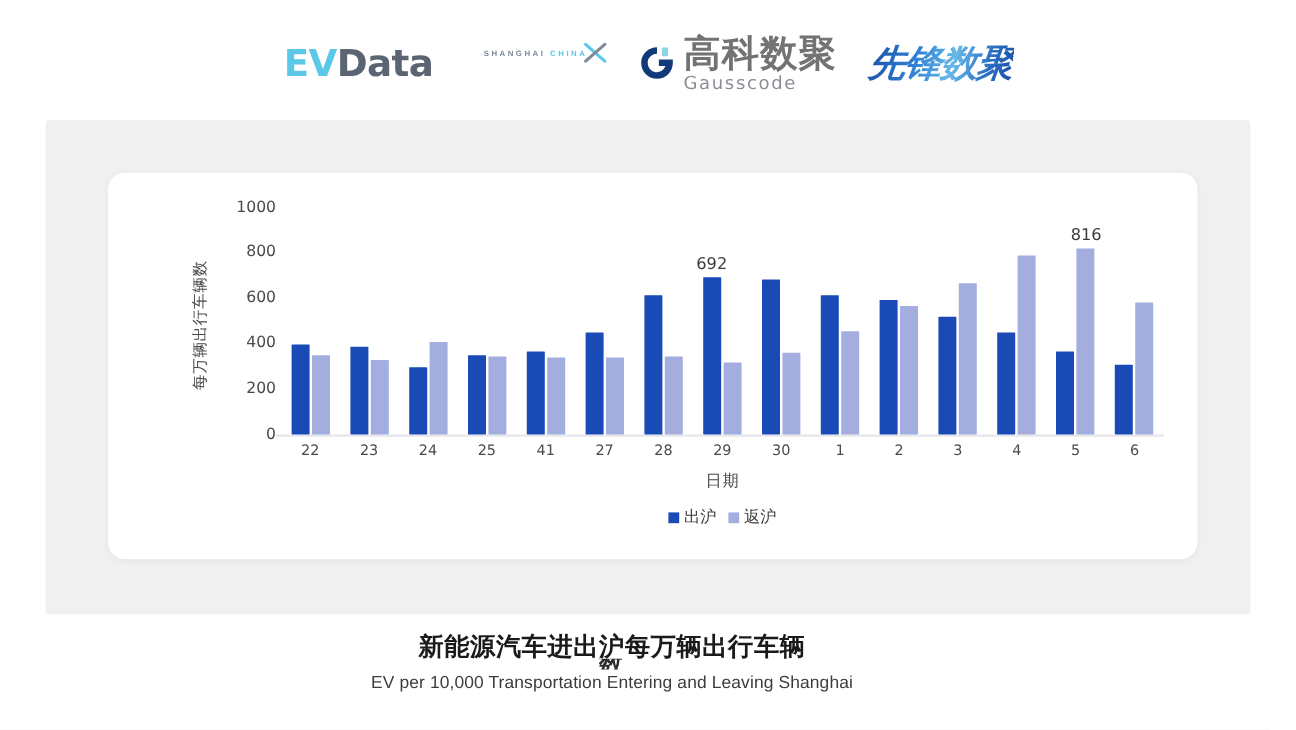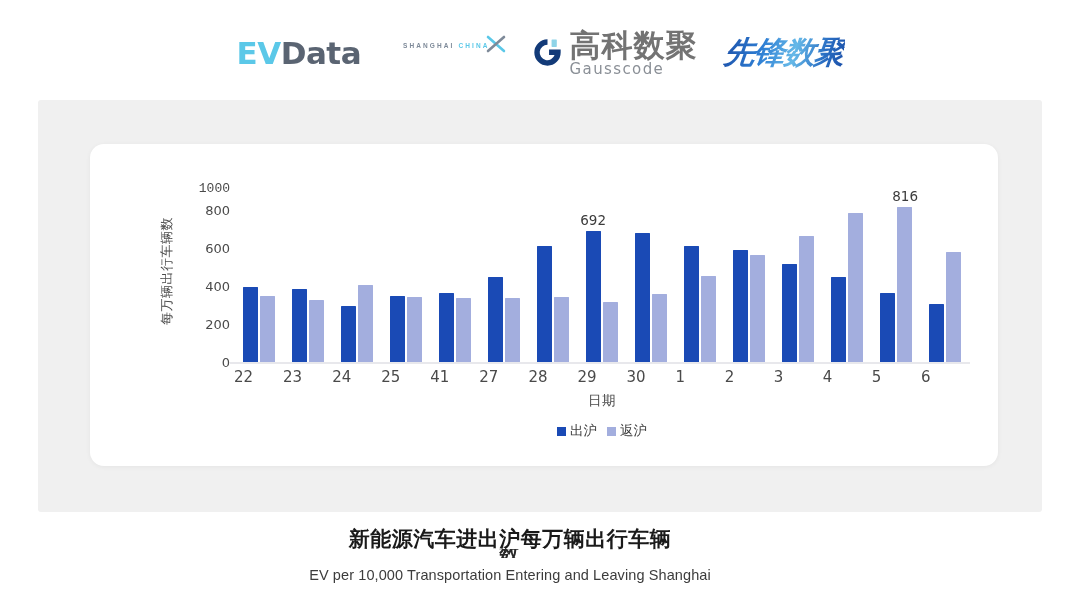--- a/index.html
+++ b/index.html
@@ -220,22 +220,22 @@
   }
   .x-labels {
     position: absolute;
     left: 144px;
     top: 224px;
     width: 736px;
     display: flex;
   }
   .x-label {
     flex: 1 1 0;
-    text-align: left;
-    font-size: 15px;
+    text-align: center;
+    font-size: 12px;
     color: #4a4a4a;
     font-family: "DejaVu Sans", sans-serif;
   }
   .x-axis-title {
     position: absolute;
     left: 144px;
     top: 248px;
     width: 736px;
     text-align: center;
     font-size: 13.5px;
@@ -291,21 +291,21 @@
     transform: translateX(-53%);
     font-size: 20px;
     font-weight: 700;
     color: #2a2a2a;
     font-family: "DejaVu Sans", sans-serif;
     height: 9px;
     overflow: hidden;
     line-height: 0.45;
   }
   .caption-en {
-    margin-top: 16px;
+    margin-top: 10px;
     font-size: 14.5px;
     color: #3c3c3c;
     letter-spacing: 0.1px;
     font-family: "Liberation Sans", sans-serif;
   }
 </style>
 </head>
 <body>
 
 <div class="logo-bar">
@@ -340,21 +340,21 @@
 </div>
 
 <div class="panel"></div>
 
 <div class="card">
   <div class="chart">
 
     <div class="y-axis-title">每万辆出行车辆数</div>
 
     <div class="y-ticks">
-        <div class="y-tick" style="top: 16px; font-family: Liberation Mono, monospace;">1000</div>
+        <div class="y-tick" style="top: 1px;">1000</div>
         <div class="y-tick" style="top: 38px;">800</div>
         <div class="y-tick" style="top: 76px;">600</div>
         <div class="y-tick" style="top: 114px;">400</div>
         <div class="y-tick" style="top: 152px;">200</div>
         <div class="y-tick" style="top: 190px;">0</div>
       </div>
 
     <div class="baseline"></div>
 
     <div class="plot">

